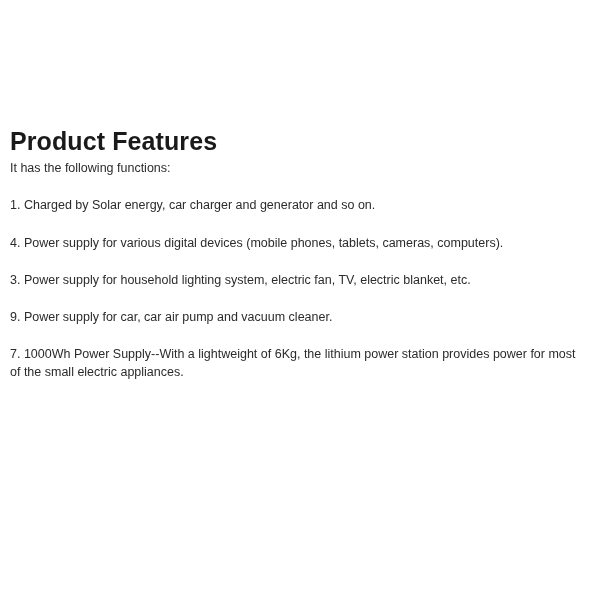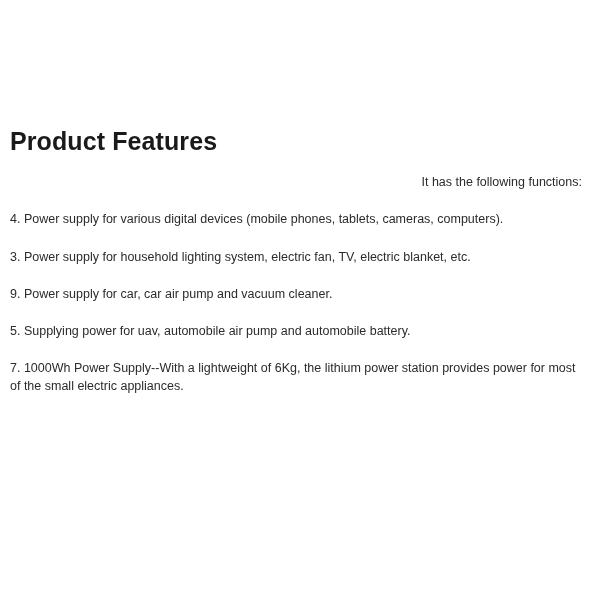--- a/index.html
+++ b/index.html
@@ -19,29 +19,28 @@
     width: 600px;
     height: 600px;
     box-sizing: border-box;
     padding: 128px 18px 0 10px;
   }
   .page-title {
     font-size: 25px;
     font-weight: bold;
     color: #1a1a1a;
     letter-spacing: 0.1px;
-    margin: 0 0 18px 0;
+    margin: 0 0 4px 0;
     line-height: 1.1;
   }
   .intro {
     font-size: 12.5px;
     line-height: 1.35;
     color: #2b2b2b;
     margin: 0 0 20px 0;
-    text-align: right;
   }
   .feature-list {
     list-style: none;
     margin: 0;
     padding: 0;
   }
   .feature-item {
     font-size: 12.5px;
     line-height: 1.45;
     color: #2b2b2b;
@@ -52,19 +51,19 @@
     margin-bottom: 12px;
   }
 </style>
 </head>
 <body>
 
 <div class="page">
   <h1 class="page-title">Product Features</h1>
   <p class="intro">It has the following functions:</p>
   <ul class="feature-list">
+    <li class="feature-item">1. Charged by Solar energy, car charger and generator and so on.</li>
     <li class="feature-item">4. Power supply for various digital devices (mobile phones, tablets, cameras, computers).</li>
     <li class="feature-item">3. Power supply for household lighting system, electric fan, TV, electric blanket, etc.</li>
     <li class="feature-item">9. Power supply for car, car air pump and vacuum cleaner.</li>
-    <li class="feature-item">5. Supplying power for uav, automobile air pump and automobile battery.</li>
     <li class="feature-item">7. 1000Wh Power Supply--With a lightweight of 6Kg, the lithium power station provides power for most of the small electric appliances.</li>
   </ul>
 </div>
 
 </body></html>

